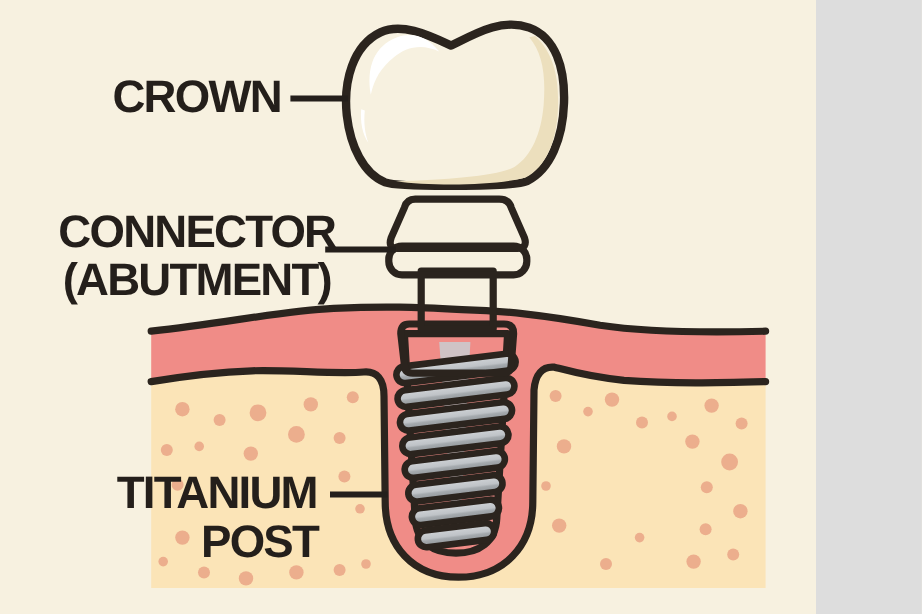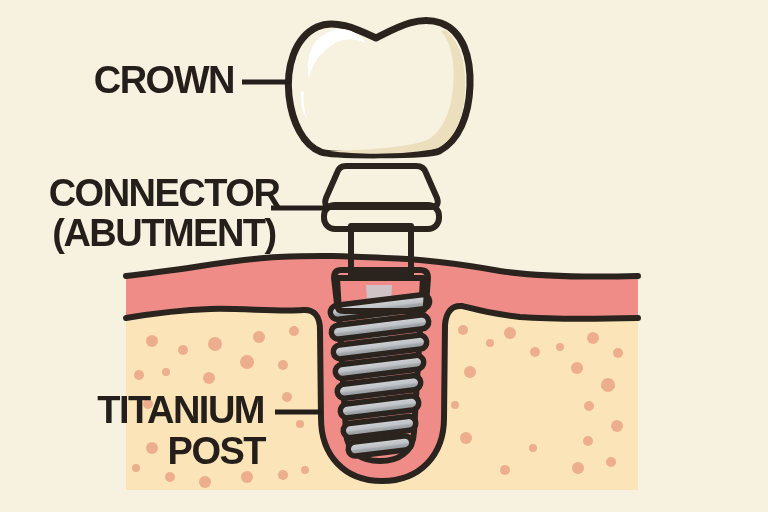--- a/index.html
+++ b/index.html
@@ -1,17 +1,17 @@
 <!DOCTYPE html>
 <html><head>
 <meta charset="utf-8">
 <style>
   html,body{margin:0;padding:0;background:#ddd;}
   .stage{
-    width:768px;height:512px;position:relative;overflow:hidden;
+    width:680px;height:512px;position:relative;overflow:hidden;
     font-family:"Liberation Sans", sans-serif;
   }
   svg{display:block;}
   .ol{stroke:#2b241e;fill:none;stroke-linejoin:round;stroke-linecap:round;}
   .w7{stroke-width:7;}
   .w6{stroke-width:6;}
   .leader{stroke:#241f1b;stroke-width:5;stroke-linecap:butt;}
   .lbl{
     font-family:"Liberation Sans", sans-serif;
     font-weight:700;

